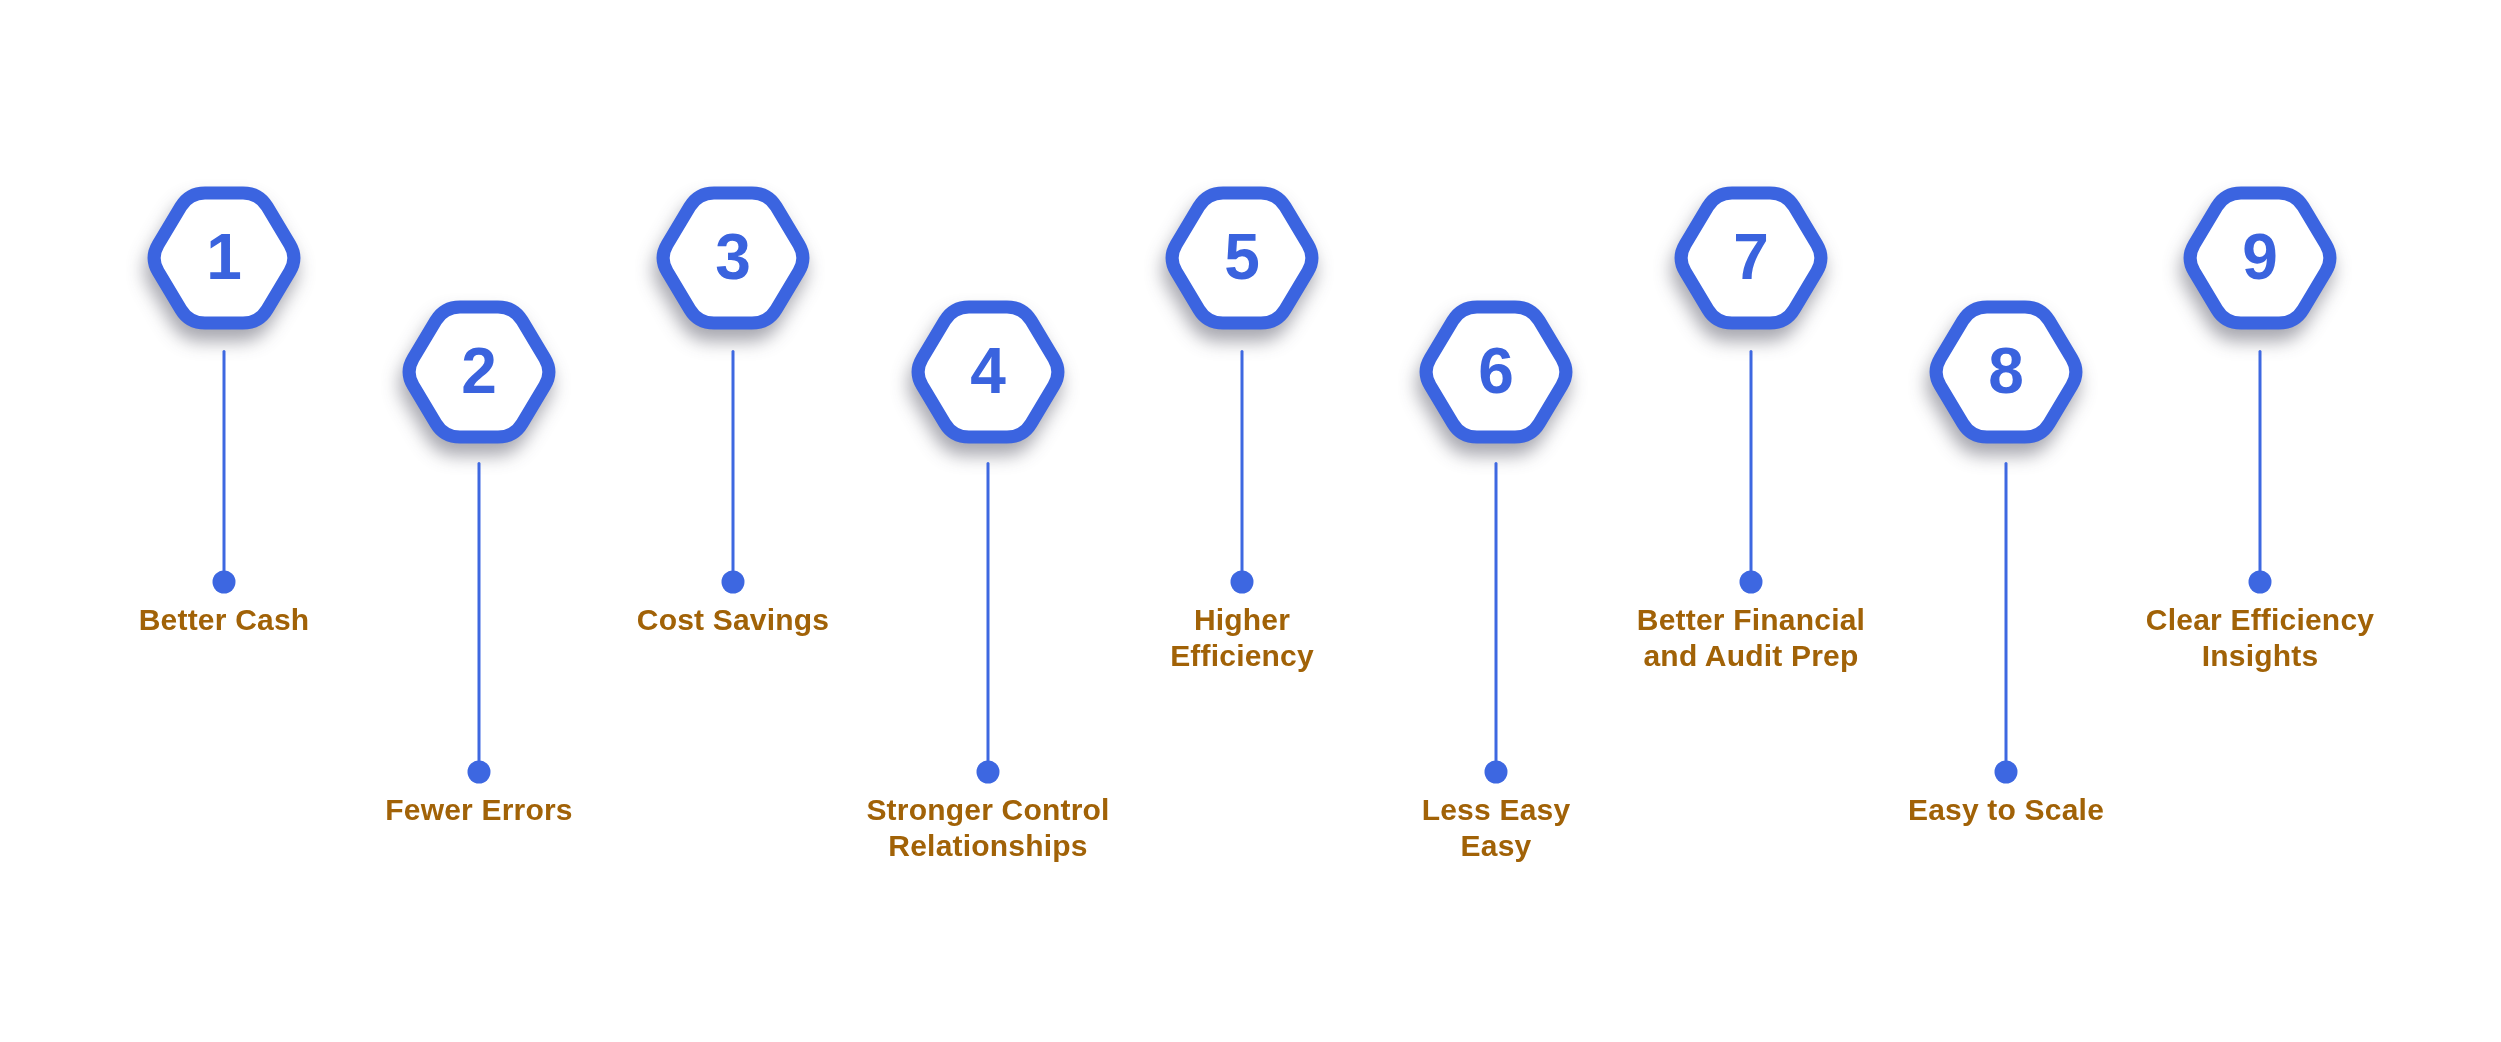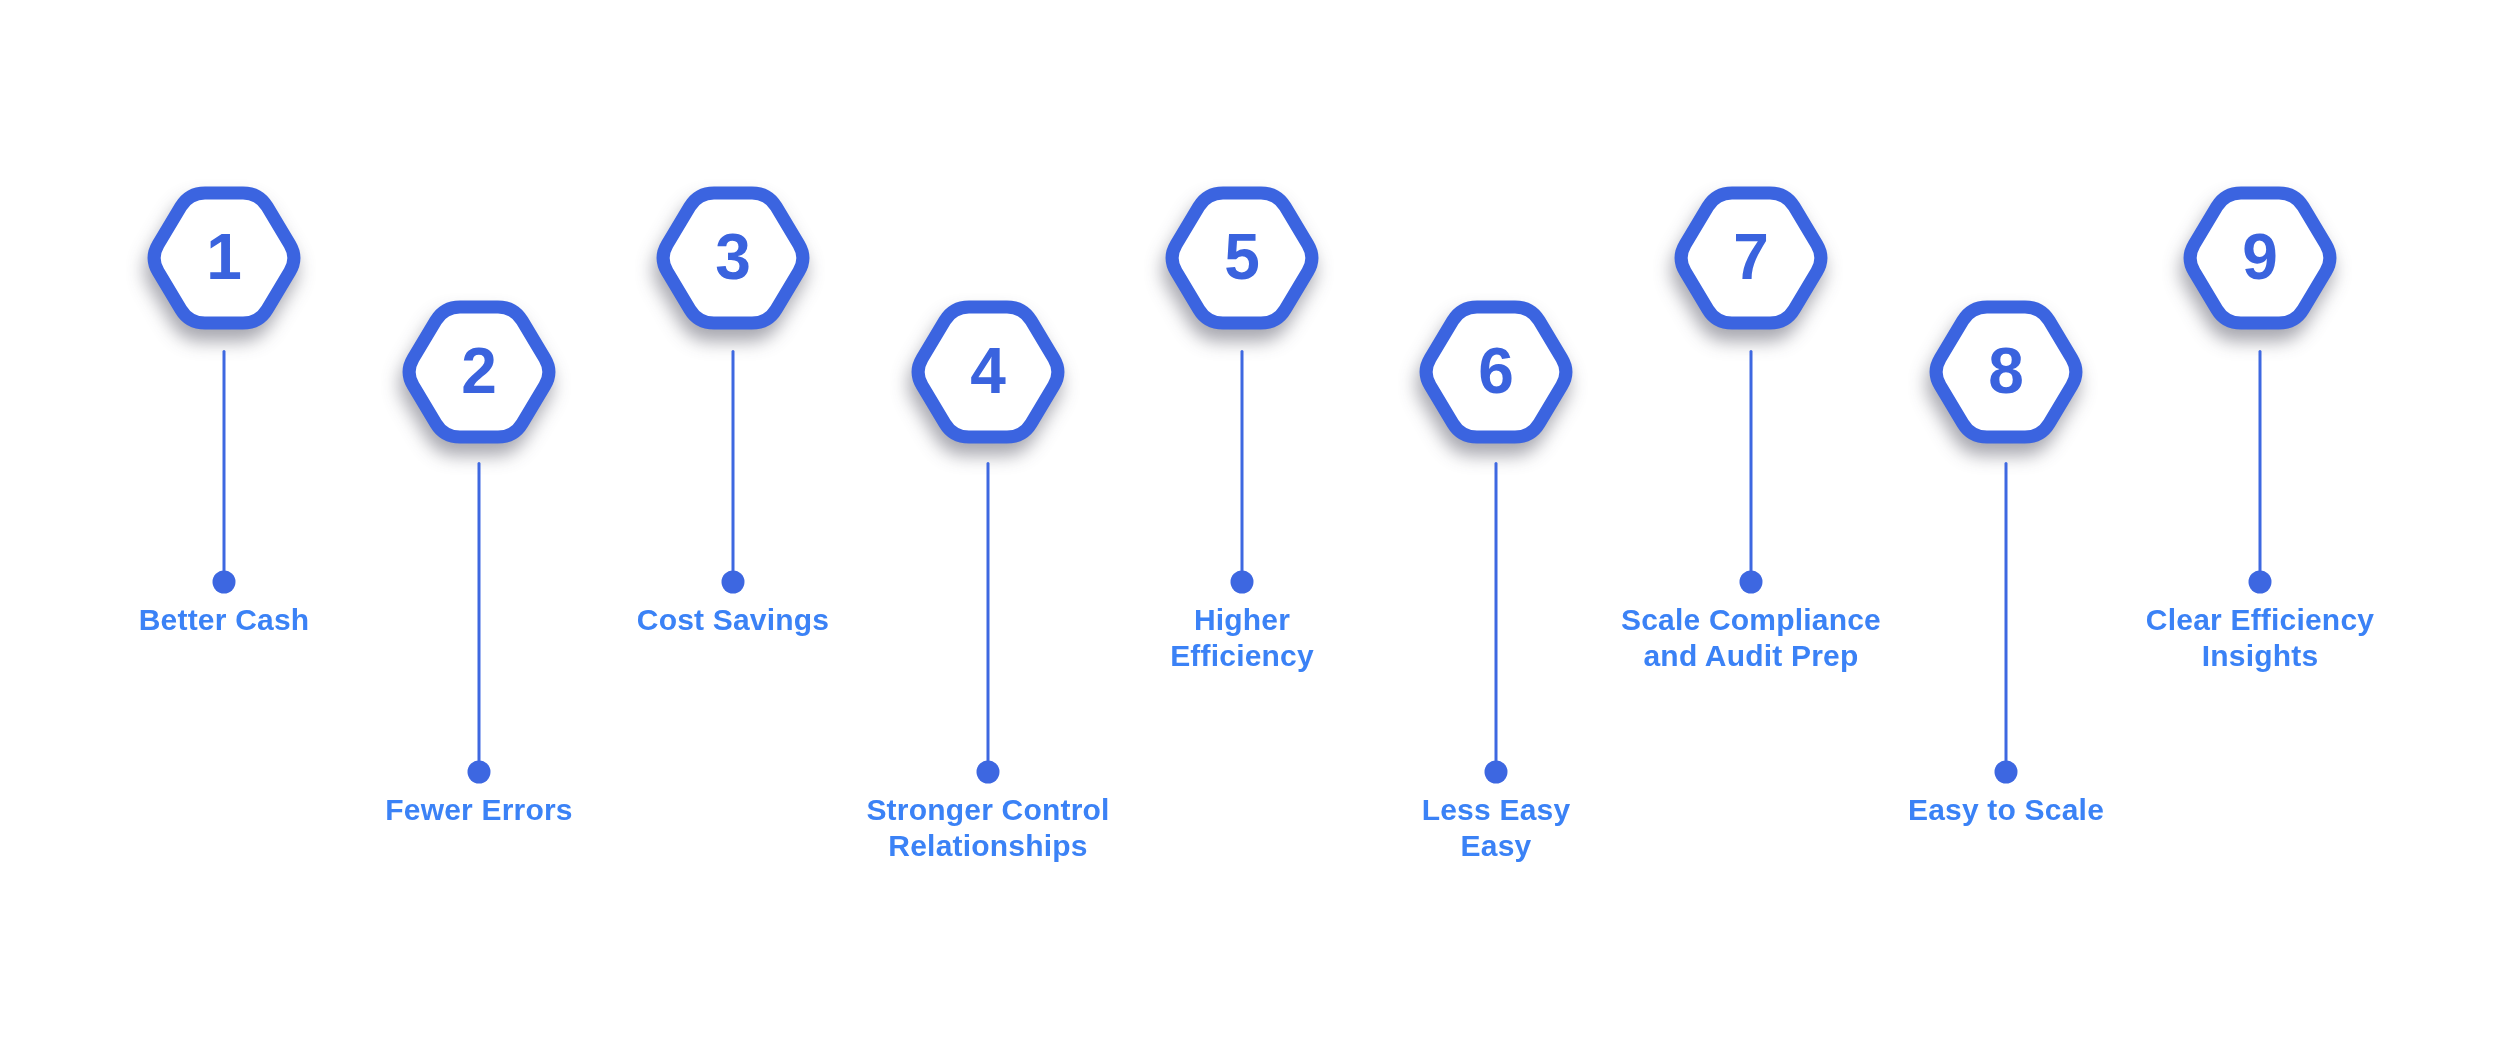--- a/index.html
+++ b/index.html
@@ -31,21 +31,21 @@
     left:50%;transform:translateX(-50%);
     width:3px;background:#3E68E1;border-radius:2px;
   }
   .dot{
     position:absolute;top:var(--dot-y);left:50%;transform:translate(-50%,-50%);
     width:23px;height:23px;border-radius:50%;background:#3D67E1;
   }
   .label{
     position:absolute;top:var(--label-top);left:0;width:100%;
     text-align:center;font-weight:700;font-size:30px;line-height:36px;
-    color:#3b82f6;letter-spacing:0.2px;
+    color:#a16207;letter-spacing:0.2px;
   }
   .label span{display:block;white-space:nowrap;}
 </style>
 </head>
 <body>
 
 <svg width="0" height="0" style="position:absolute" aria-hidden="true">
   <defs>
     <clipPath id="hexclip">
       <path d="M14.2 59.3 L36.8 21.7 Q45 8 61 8 L99 8 Q115 8 123.2 21.7 L145.8 59.3 Q154 73 145.8 86.7 L123.2 124.3 Q115 138 99 138 L61 138 Q45 138 36.8 124.3 L14.2 86.7 Q6 73 14.2 59.3 Z"></path>
@@ -158,21 +158,21 @@
   <div class="item odd" style="--cx:1751px">
     <div class="hex-wrap">
       <svg class="hex-svg" viewBox="0 0 160 146">
           <use href="#hexagon"></use>
         </svg>
       <div class="hex-number">7</div>
     </div>
     <div class="connector"></div>
     <div class="dot"></div>
     <div class="label">
-      <span>Scale Compliance</span>
+      <span>Better Financial</span>
       <span>and Audit Prep</span>
     </div>
   </div>
 
   <div class="item even" style="--cx:2006px">
     <div class="hex-wrap">
       <svg class="hex-svg" viewBox="0 0 160 146">
           <use href="#hexagon"></use>
         </svg>
       <div class="hex-number">8</div>

